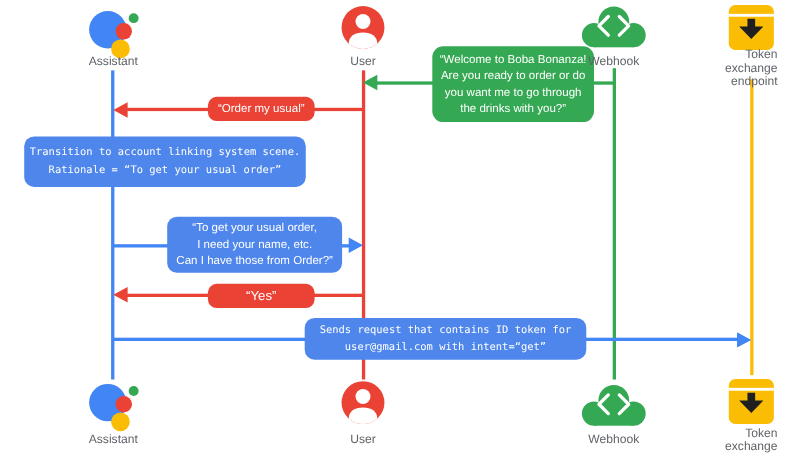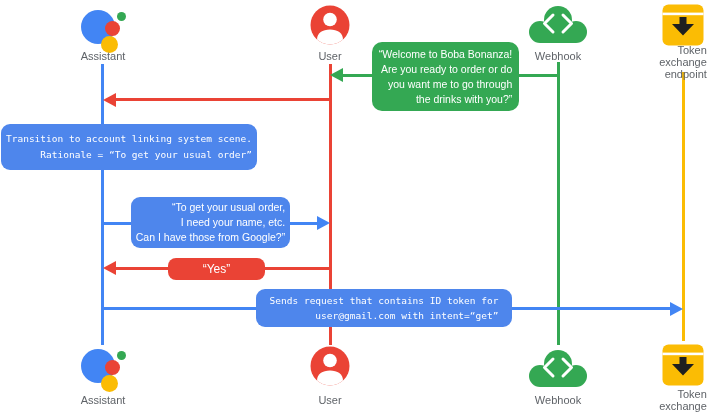--- a/index.html
+++ b/index.html
@@ -23,22 +23,22 @@
   #arrow-order-head{left:103px;top:92.5px;border-right:13px solid #ea4335;}
   #arrow-usual-line{left:103px;top:221.5px;width:215px;background:#4285f4;}
   #arrow-usual-head{left:317px;top:216px;border-left:13px solid #4285f4;}
   #arrow-yes-line{left:112px;top:266.5px;width:218px;background:#ea4335;}
   #arrow-yes-head{left:103px;top:261px;border-right:13px solid #ea4335;}
   #arrow-request-line{left:103px;top:306.5px;width:568px;background:#4285f4;}
   #arrow-request-head{left:670px;top:301.5px;border-left:13px solid #4285f4;}
   
   .bubble{
     position:absolute;z-index:3;color:#fff;display:flex;align-items:center;
-    justify-content:center;text-align:right;white-space:pre-line;
-    border-radius:10px;box-sizing:border-box;
+    justify-content:center;text-align:center;white-space:pre-line;
+    border-radius:10px;box-sizing:border-box;margin-left:21px;
   }
   .bubble.sans{font-family:"Liberation Sans",sans-serif;}
   .bubble.mono{font-family:"DejaVu Sans Mono",monospace;}
   #bubble-welcome{left:372px;top:42px;width:147px;height:69px;background:#34a853;
                   font-size:10.5px;line-height:15px;}
   #bubble-order{left:168px;top:88px;width:97px;height:22px;background:#ea4335;
                 font-size:10.5px;border-radius:8px;}
   #note-transition{left:1px;top:124px;width:256px;height:46px;background:#4e86ec;
                    font-size:9.5px;line-height:16px;border-radius:9px;}
   #bubble-usual{left:131px;top:197px;width:159px;height:51px;background:#4e86ec;
@@ -78,25 +78,26 @@
   <div class="head" id="arrow-usual-head"></div>
   <div class="msg-line" id="arrow-yes-line"></div>
   <div class="head" id="arrow-yes-head"></div>
   <div class="msg-line" id="arrow-request-line"></div>
   <div class="head" id="arrow-request-head"></div>
 
   <div class="bubble sans" id="bubble-welcome">“Welcome to Boba Bonanza!
 Are you ready to order or do
 you want me to go through
 the drinks with you?”</div>
+  <div class="bubble sans" id="bubble-order">“Order my usual”</div>
   <div class="bubble mono" id="note-transition">Transition to account linking system scene.
 Rationale = “To get your usual order”</div>
   <div class="bubble sans" id="bubble-usual">“To get your usual order,
 I need your name, etc.
-Can I have those from Google?”</div>
+Can I have those from Order?”</div>
   <div class="bubble sans" id="bubble-yes">“Yes”</div>
   <div class="bubble mono" id="bubble-request">Sends request that contains ID token for
 user@gmail.com with intent=“get”</div>
 
   <div class="assistant-logo" style="left:71px;top:3px;">
     <div class="c ga-blue"></div>
     <div class="c ga-green"></div>
     <div class="c ga-red"></div>
     <div class="c ga-yellow"></div>
   </div>

